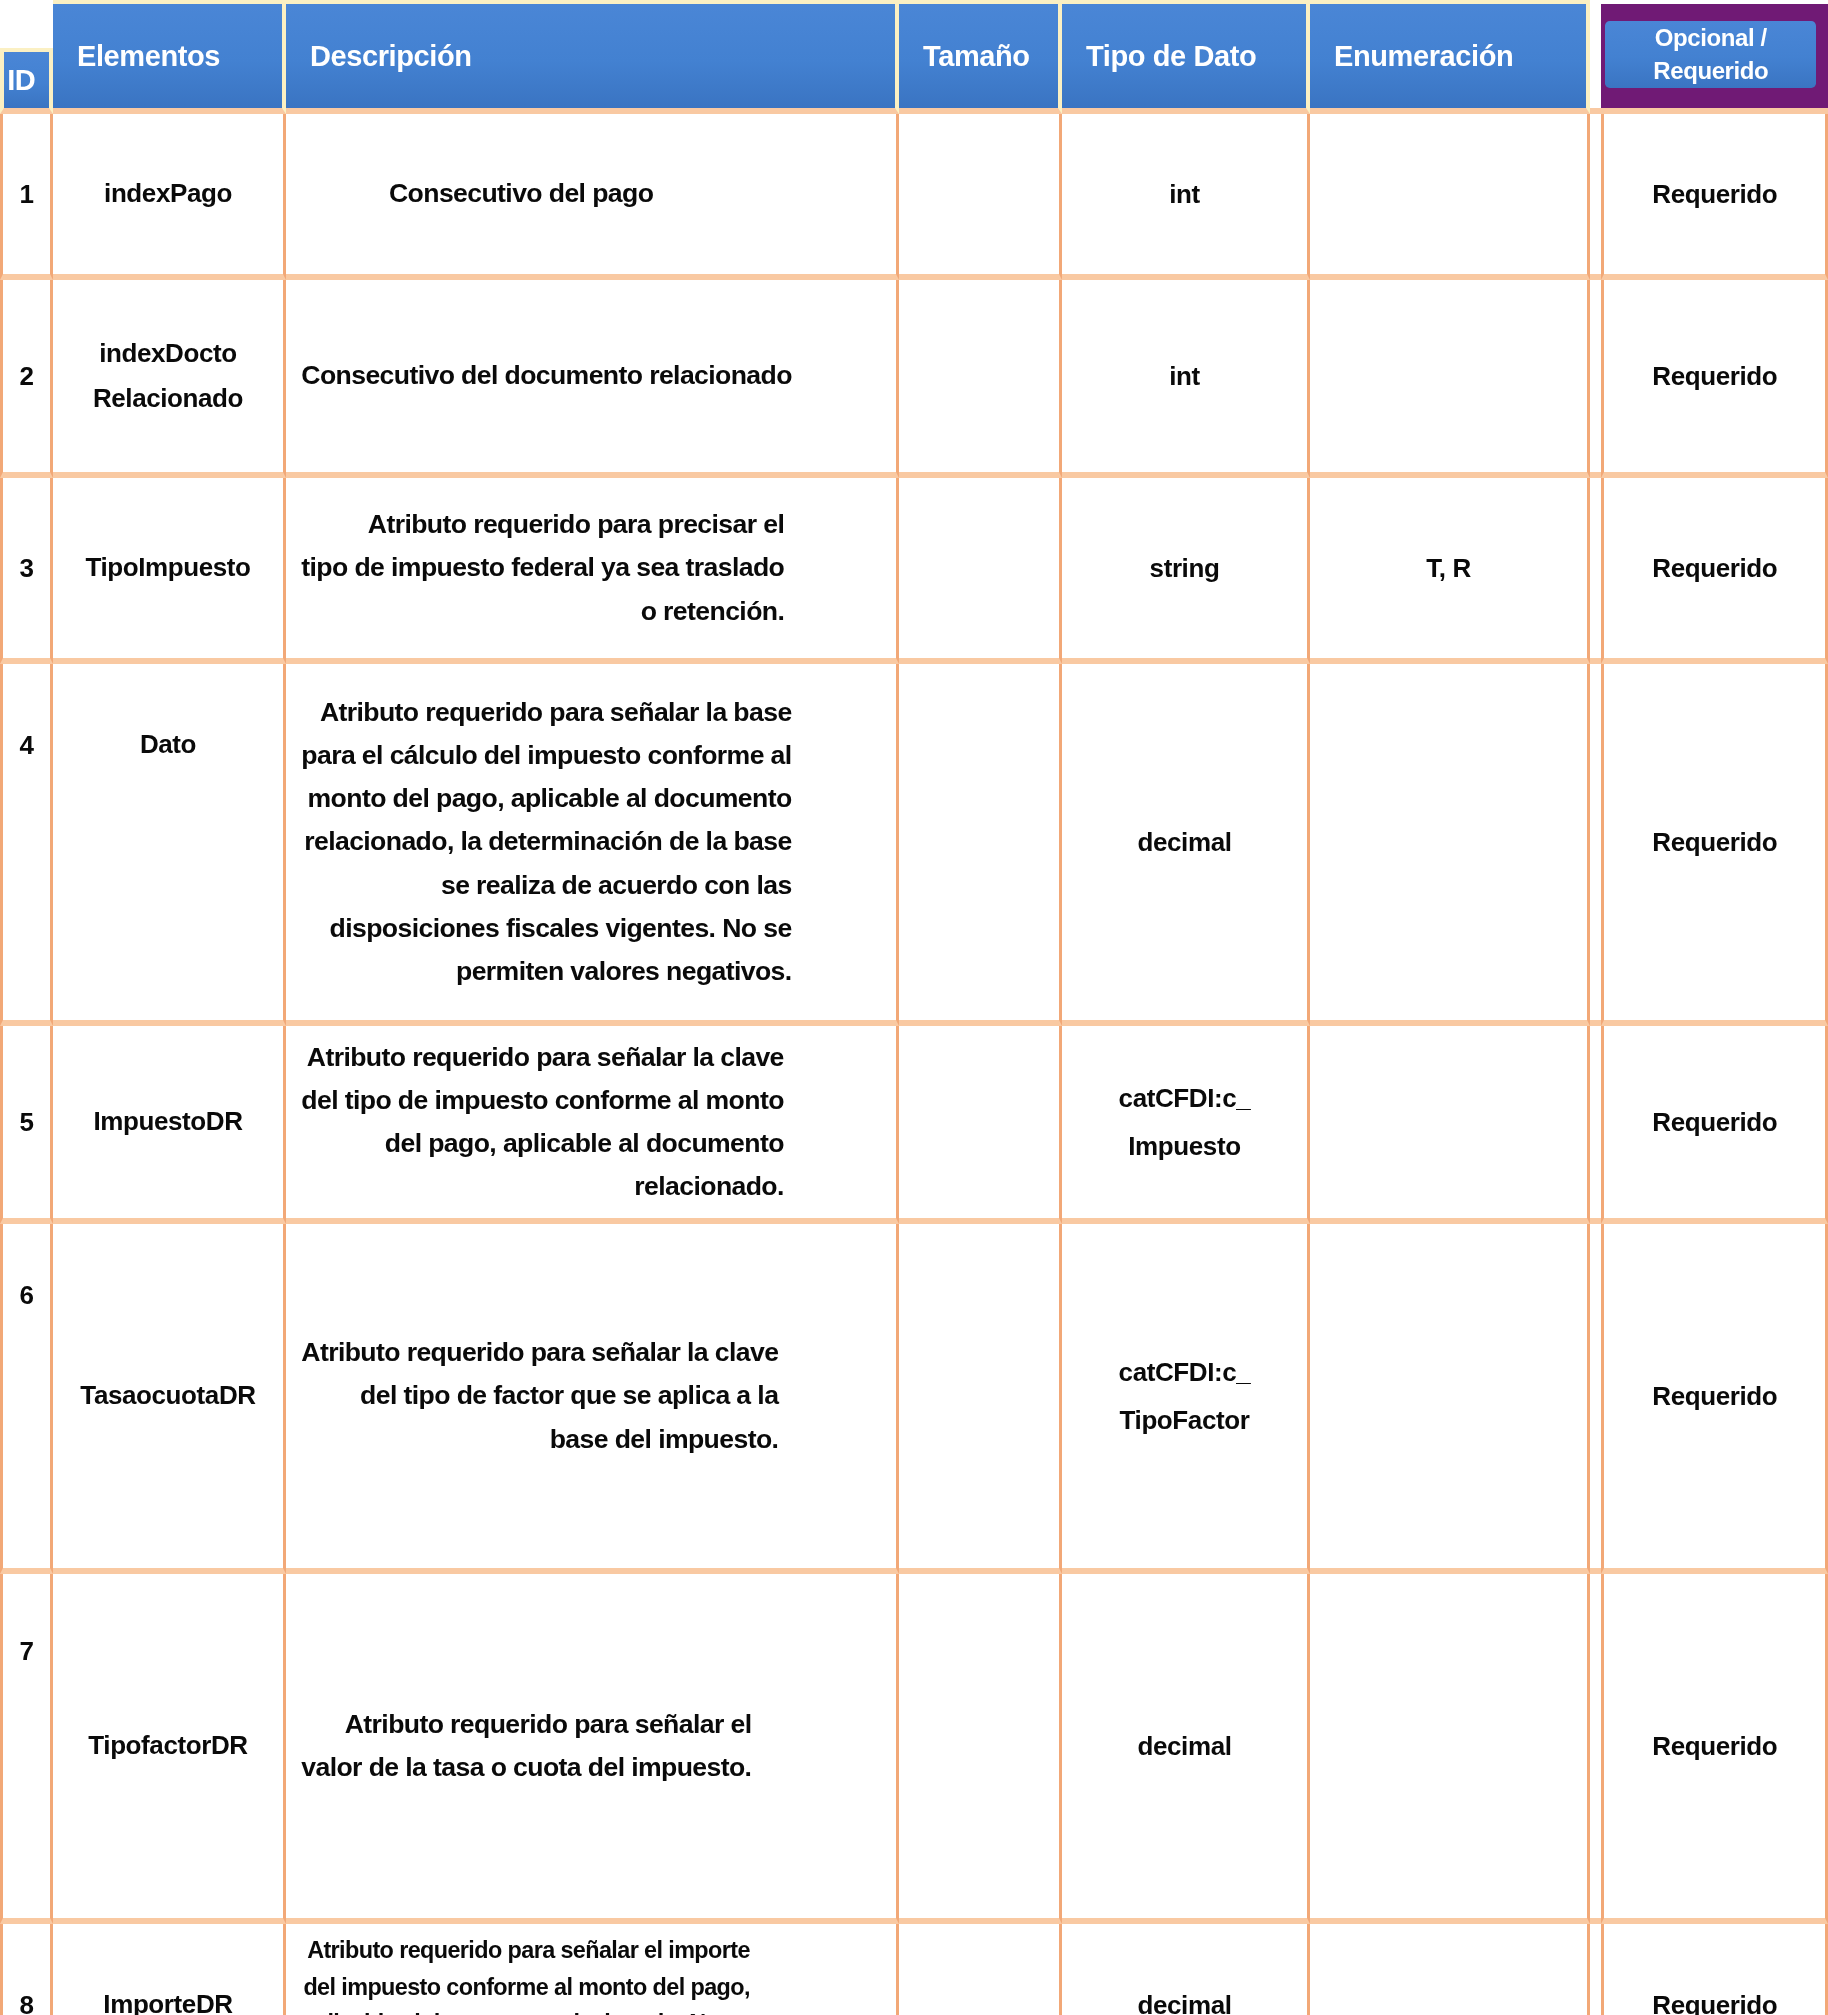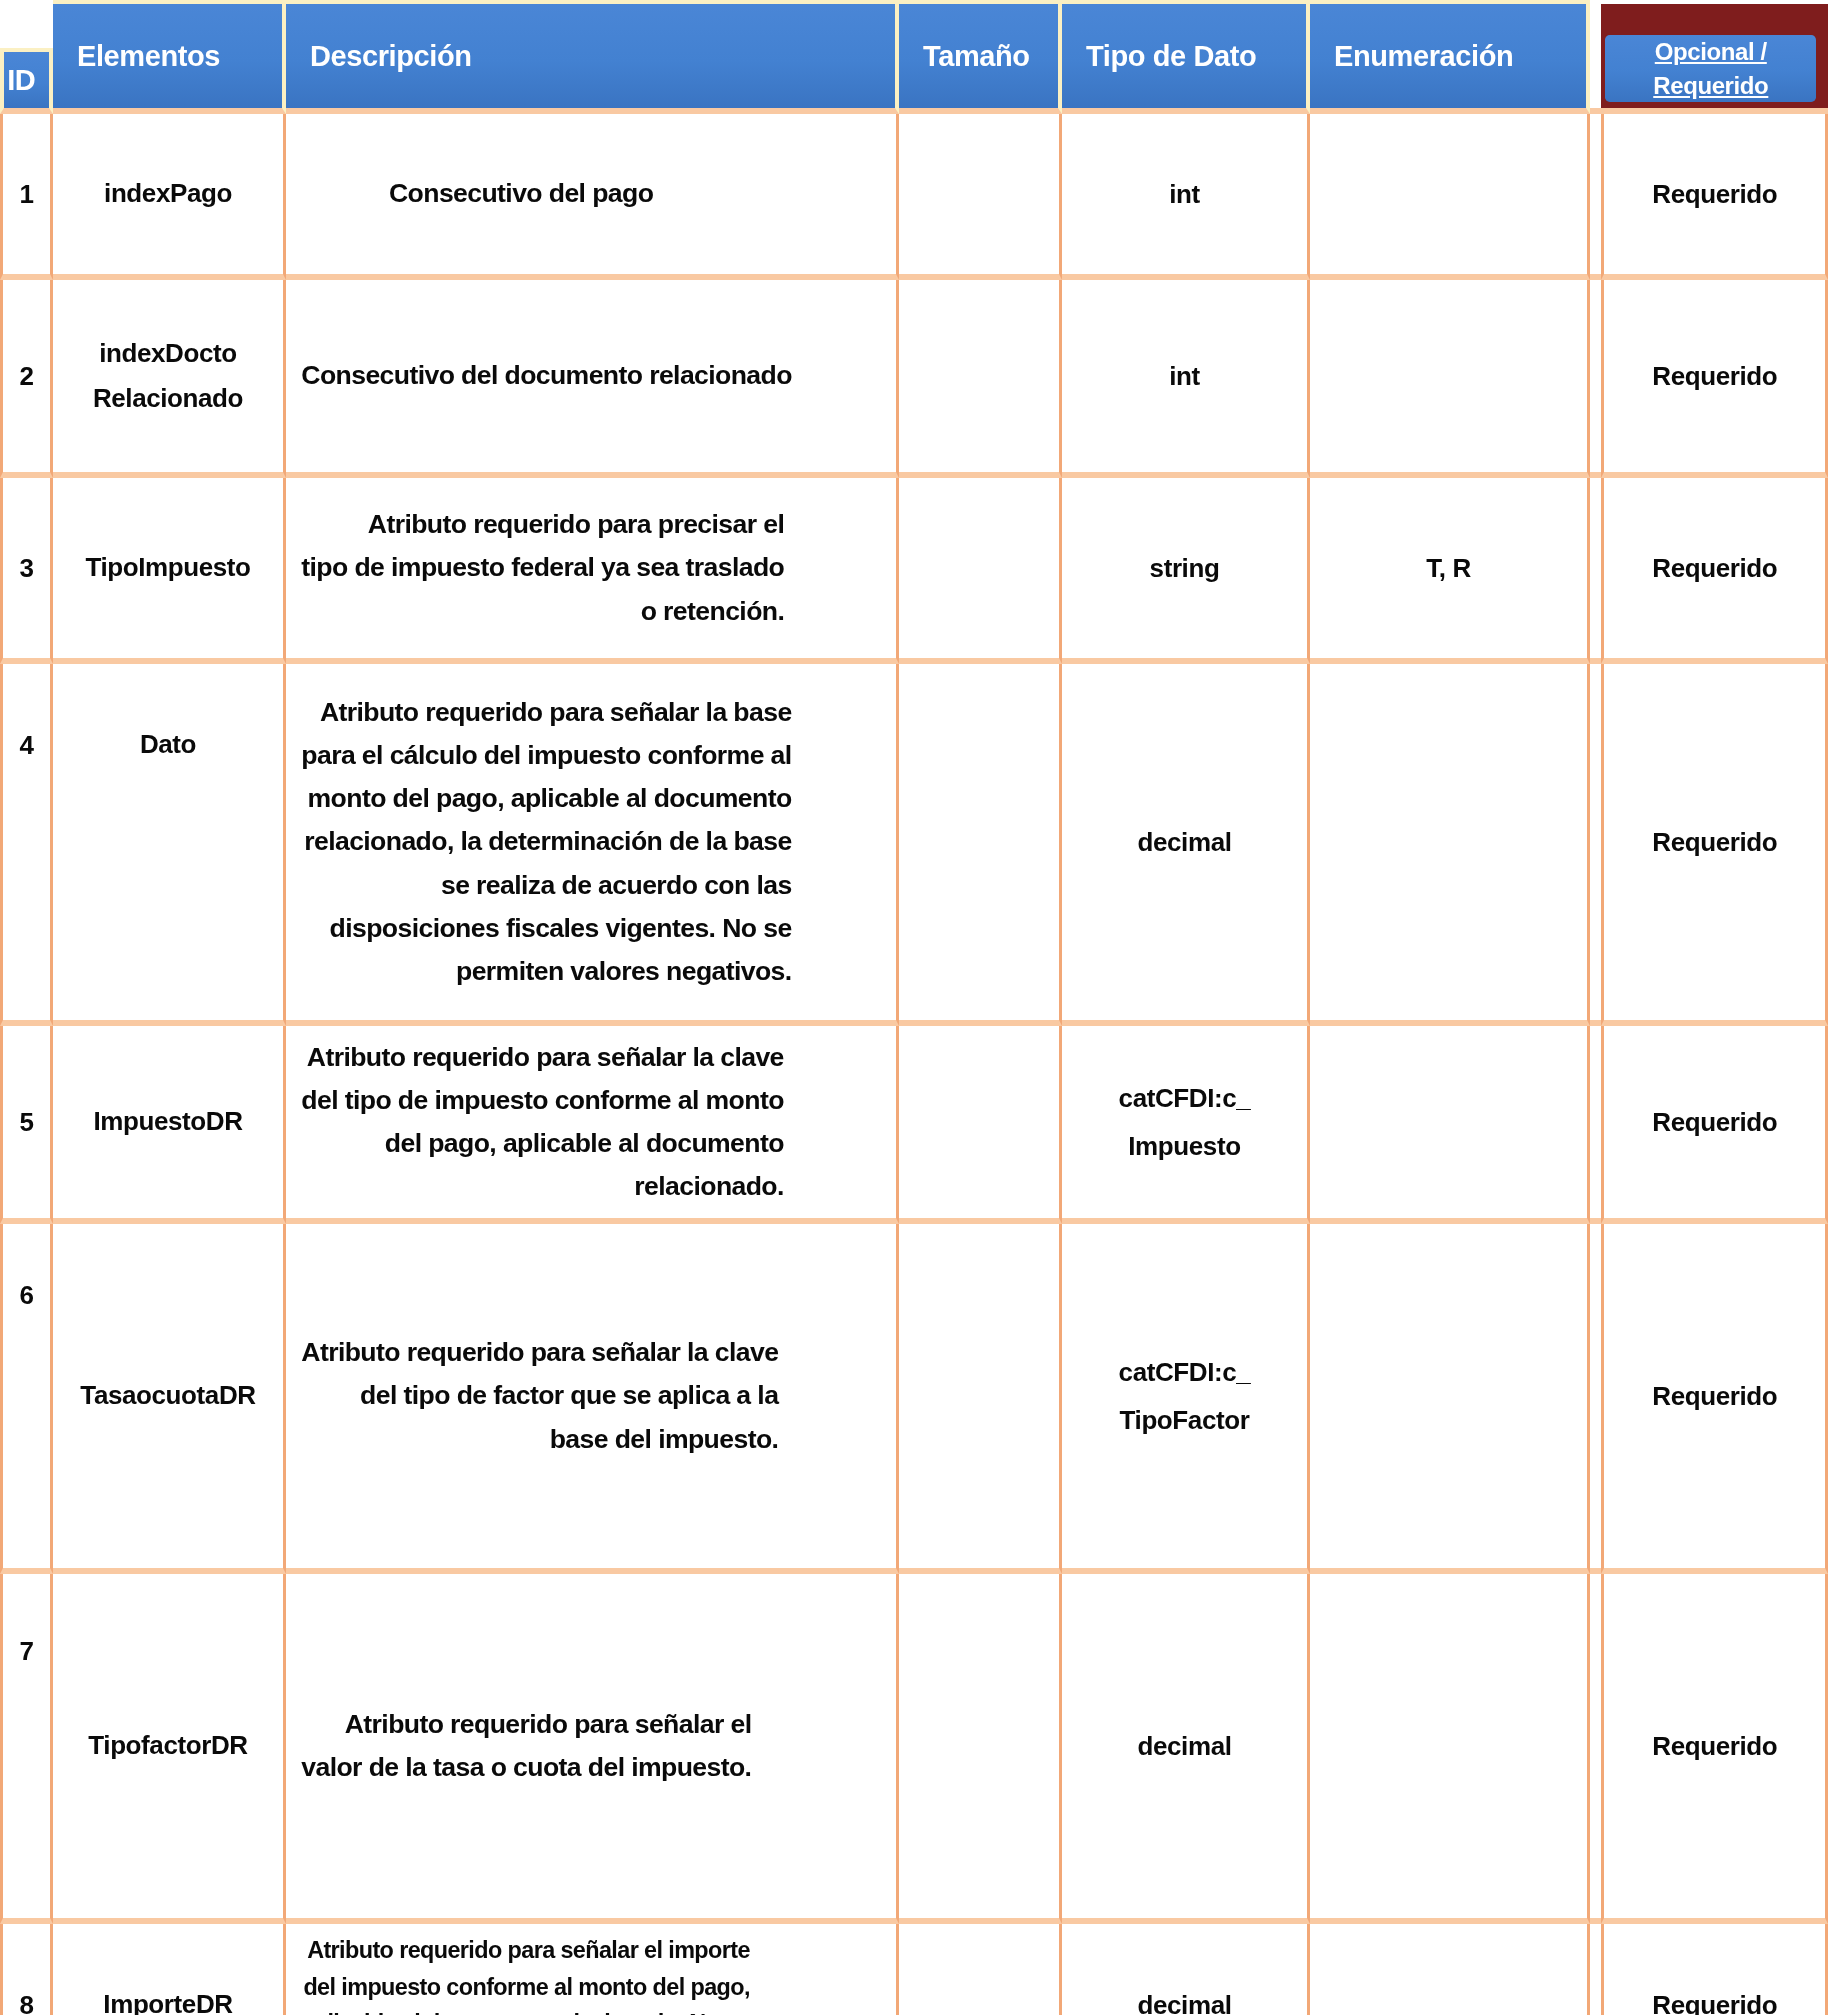--- a/index.html
+++ b/index.html
@@ -44,26 +44,25 @@
     border-top: 4.8px solid #fbf0c3;
     border-right: 4px solid #fbf0c3;
     justify-content: flex-start;
     padding-left: 24px;
     font-size: 29px;
     letter-spacing: -0.4px;
   }
   .h.c-id { border-left: 4px solid #fbf0c3; padding-left: 3.2px; margin-top: 48px; }
   .h.c-gap { background: #ffffff; border-top: 4.8px solid #ffffff; border-right: none; padding: 0; }
   .h.c-opcional {
-    background: #7f1d1d;
+    background: #701a75;
     border-top: 4.8px solid #ffffff;
     border-right: none;
     padding: 0;
-    align-items: flex-end;
-    text-decoration: underline;
+    align-items: center;
   }
   .opc-block {
     flex: 1;
     margin: 2.4px 12px 5.6px 4px;
     background: linear-gradient(180deg, #4a86d6 0%, #4381d1 55%, #3a74c2 100%);
     border-radius: 4.8px;
     display: flex;
     align-items: center;
     justify-content: center;
     text-align: center;

